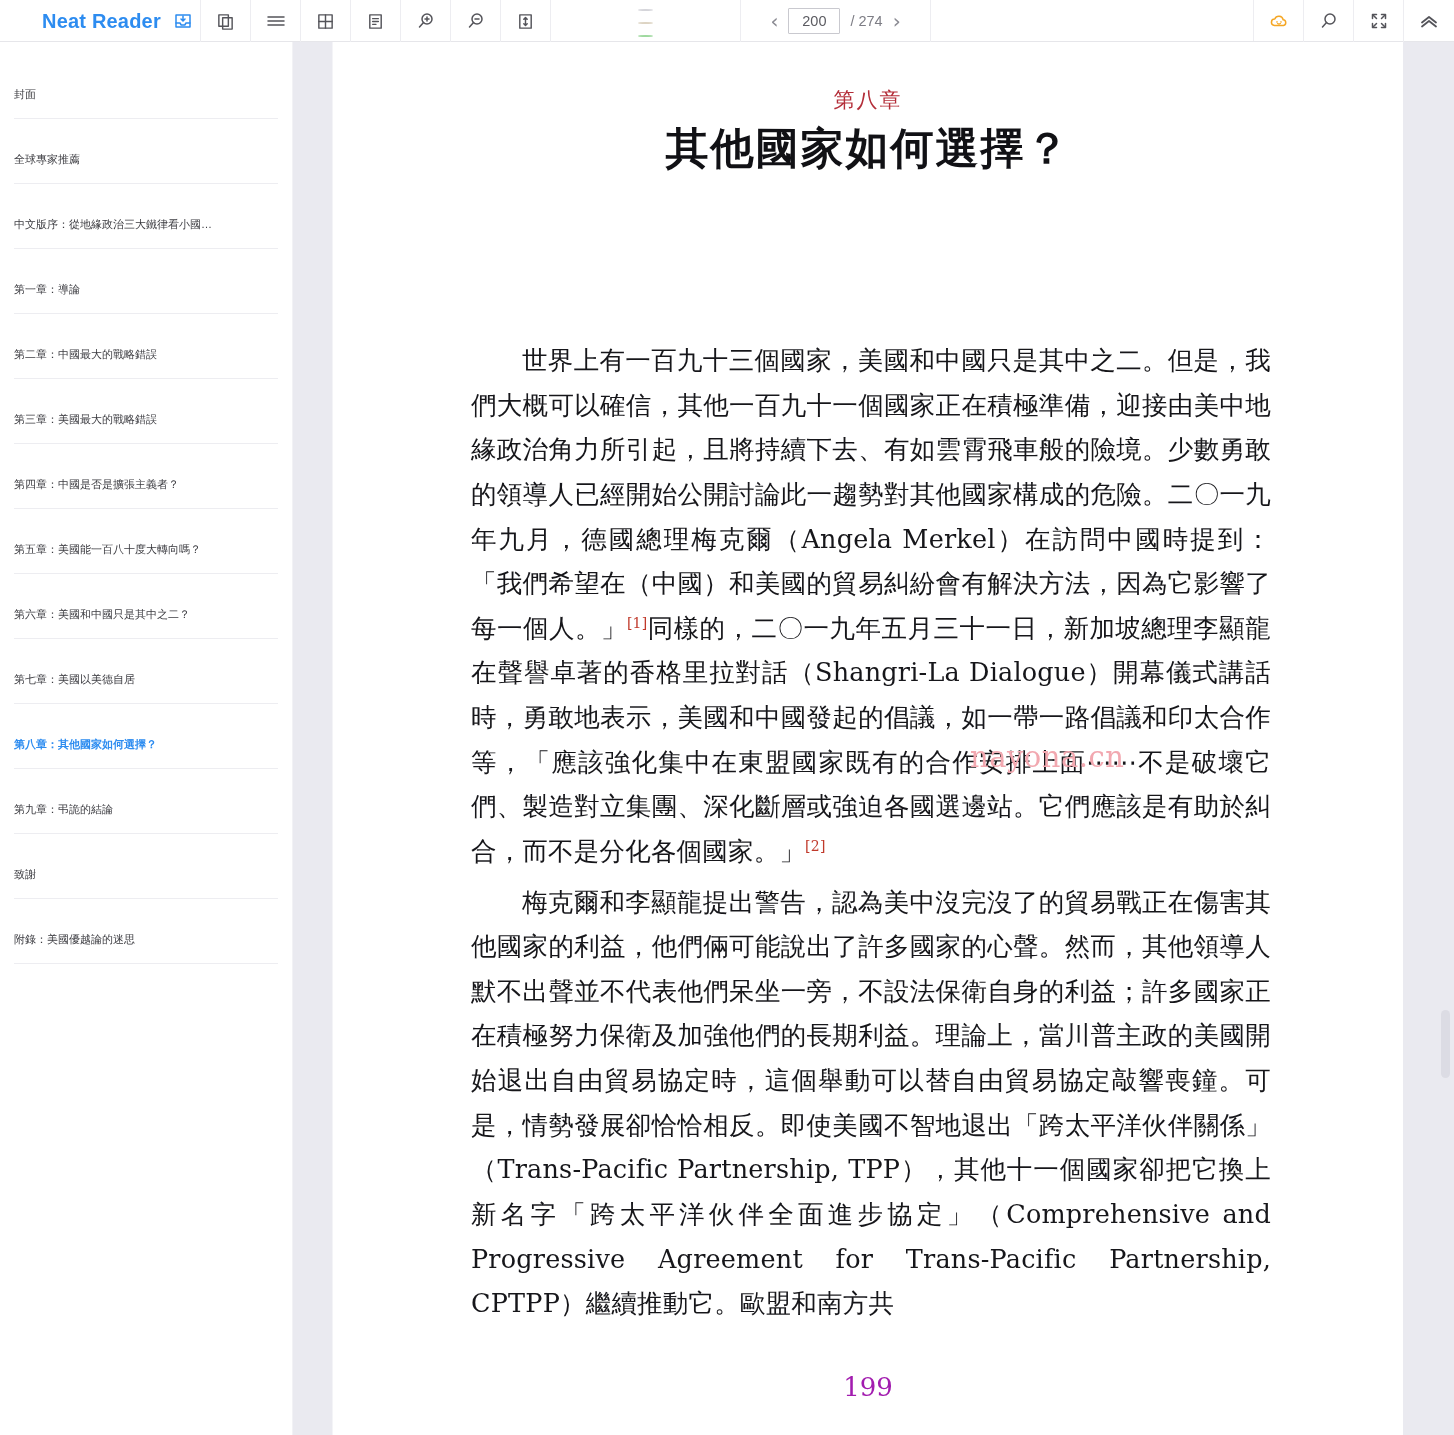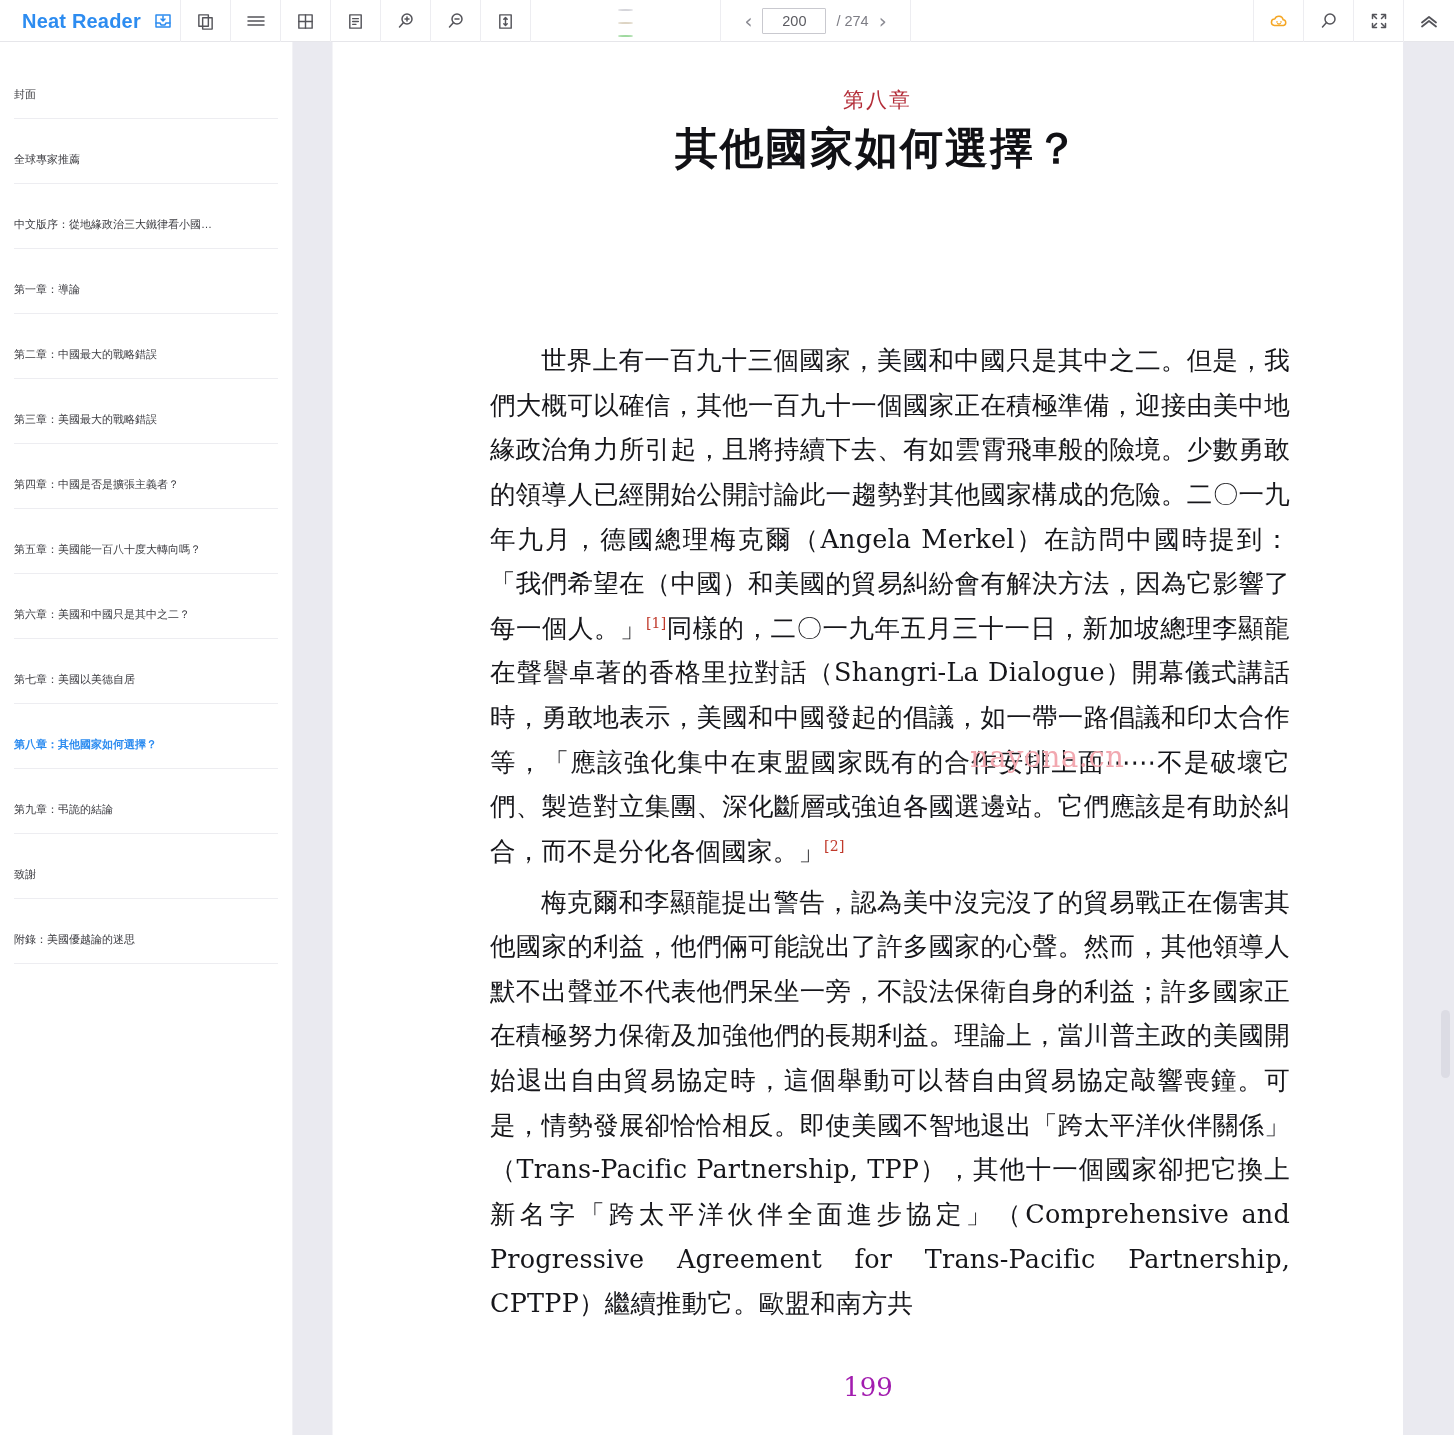--- a/index.html
+++ b/index.html
@@ -10,21 +10,21 @@
     background: #ffffff;
     font-family: "Liberation Sans", sans-serif;
   }
 
   
   #toolbar {
     position: absolute; top: 0; left: 0;
     width: 1454px; height: 42px;
     background: #ffffff;
     border-bottom: 1px solid #e6e6ea;
-    display: flex; align-items: stretch;
+    display: flex; align-items: stretch; padding-left: 20px;
   }
   .tb-cell {
     display: flex; align-items: center; justify-content: center;
     border-right: 1px solid #ededf1;
     height: 42px;
     color: #5a5a60;
   }
   .tb-cell.noborder { border-right: none; }
   #brand-cell { width: 181px; padding-left: 22px; justify-content: flex-start; gap: 12px; }
   #brand-text {
@@ -37,21 +37,21 @@
 
   
   #color-cell { width: 190px; gap: 11px; justify-content: center; flex-direction: column; }
   #color-label { font-size: 14.5px; color: #4c4c52; margin-right: 2px; }
   .swatch { width: 15px; height: 15px; border-radius: 50%; cursor: pointer; }
 
   
   #pager-cell { width: 190px; gap: 10px; }
   .chev { color: #8b8b93; font-size: 20px; line-height: 1; cursor: pointer; font-family: "DejaVu Sans", sans-serif; }
   #page-input {
-    width: 64px; height: 26px; border: 1px solid #c9c9cf; background:#fff;
+    width: 52px; height: 26px; border: 1px solid #c9c9cf; background:#fff;
     text-align: center; font-size: 14.5px; color: #5c5c62;
     font-family: "Liberation Sans", sans-serif; border-radius: 1px;
   }
   #page-total { font-size: 14.5px; color: #7d7d85; }
 
   #spacer-cell { flex: 1; border-right: 1px solid #ededf1; }
 
   
   #sidebar {
     position: absolute; top: 42px; left: 0;
@@ -87,21 +87,20 @@
   #reader-area {
     position: absolute; top: 42px; left: 333px;
     width: 1121px; height: 1393px;
     background: #eaeaf0;
     overflow: hidden;
   }
   #page {
     position: absolute; top: 0; left: 0;
     width: 1070px; height: 1393px;
     background: #ffffff;
-    padding-left: 19px;
   }
   #chapter-label {
     margin: 0; padding-top: 44px;
     text-align: center;
     color: #b32d38;
     font-size: 21px;
     font-family: "DejaVu Serif", serif;
     letter-spacing: 2px;
     font-weight: normal;
   }

